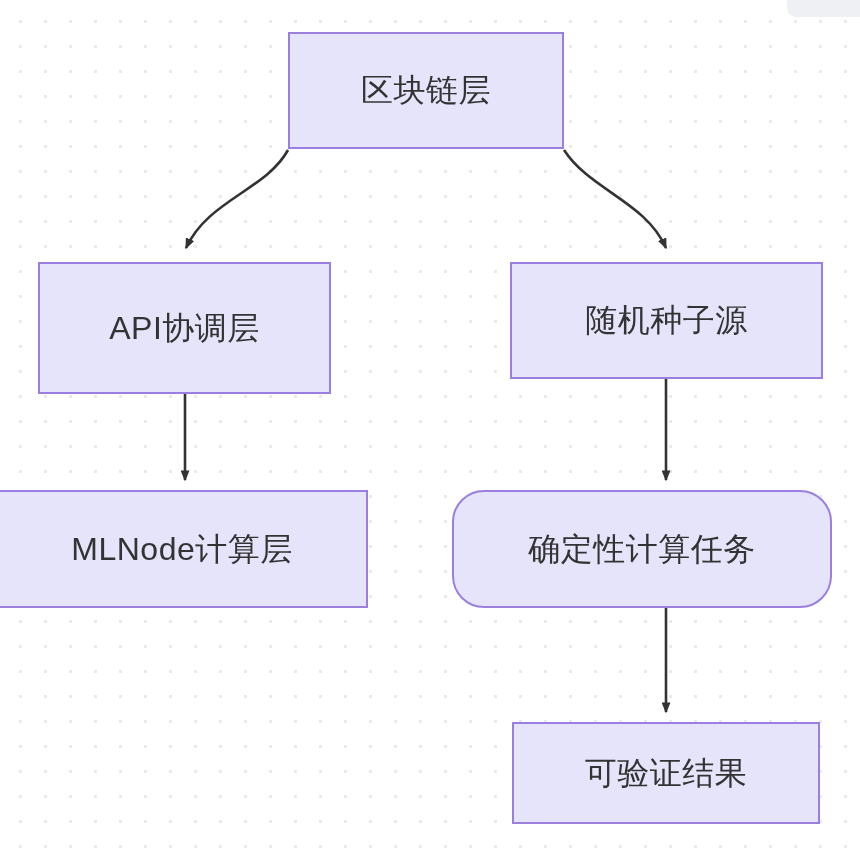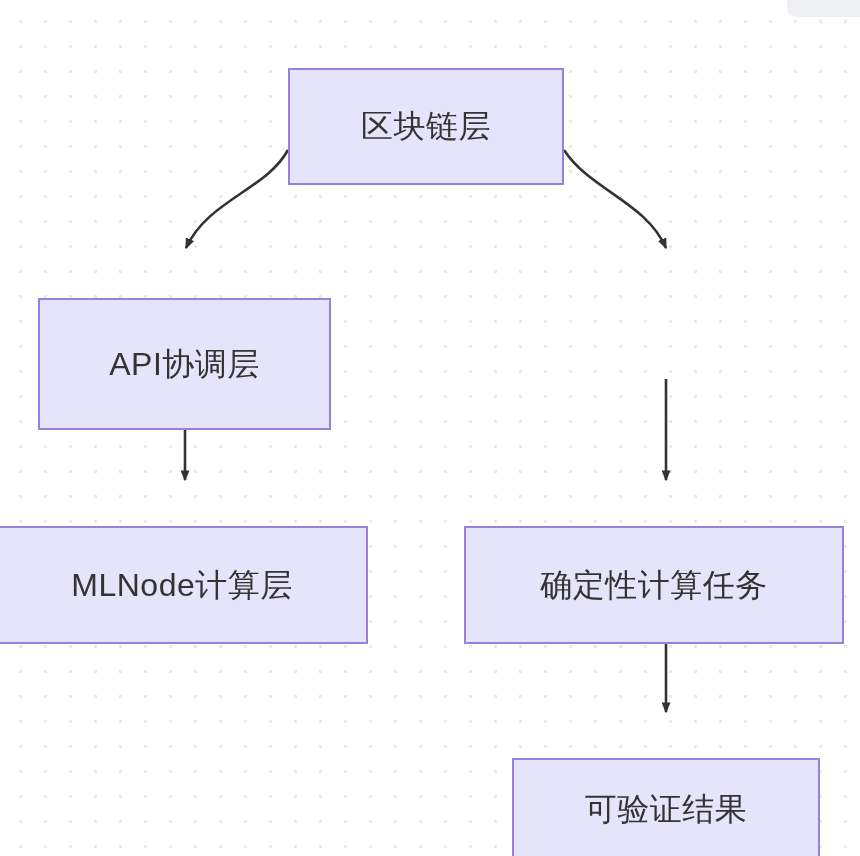--- a/index.html
+++ b/index.html
@@ -28,21 +28,20 @@
   }
   .node {
     position: absolute;
     box-sizing: border-box;
     background: #e6e4fb;
     border: 2px solid #9a7fe0;
     display: flex;
     align-items: center;
     justify-content: center;
     z-index: 2;
-    margin-top: 36px;
   }
   .node-label {
     color: #333333;
     font-size: 32px;
     line-height: 1.2;
     letter-spacing: 0.5px;
     white-space: nowrap;
     font-weight: 400;
   }
   #corner-panel {
@@ -80,26 +79,29 @@
   </svg>
 
   <div class="node" style="left:288px; top:32px; width:276px; height:117px;">
     <span class="node-label">区块链层</span>
   </div>
 
   <div class="node" style="left:38px; top:262px; width:293px; height:132px;">
     <span class="node-label">API协调层</span>
   </div>
 
+  <div class="node" style="left:510px; top:262px; width:313px; height:117px;">
+    <span class="node-label">随机种子源</span>
+  </div>
 
   <div class="node" style="left:-4px; top:490px; width:372px; height:118px;">
     <span class="node-label">MLNode计算层</span>
   </div>
 
-  <div class="node" style="left:464px; top:490px; width:380px; height:118px;">
+  <div class="node" style="left:452px; top:490px; width:380px; height:118px;border-radius:32px;">
     <span class="node-label">确定性计算任务</span>
   </div>
 
   <div class="node" style="left:512px; top:722px; width:308px; height:102px;">
     <span class="node-label">可验证结果</span>
   </div>
 
   <div id="corner-panel"></div>
 
 </div>

